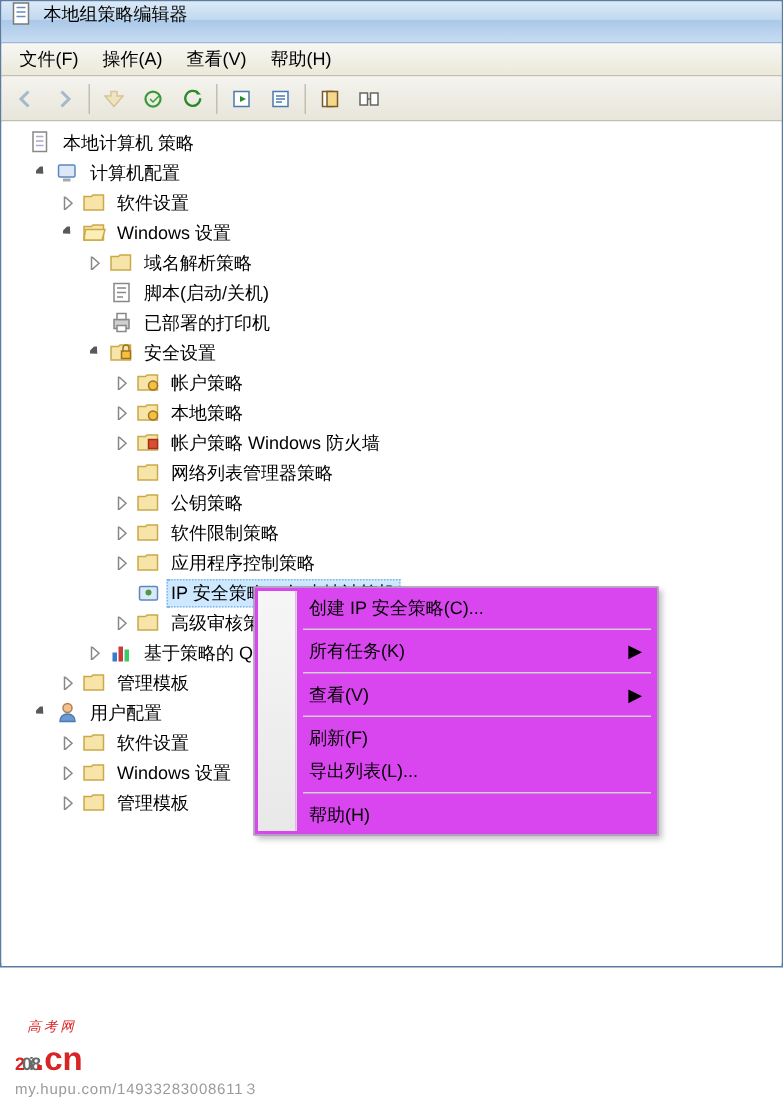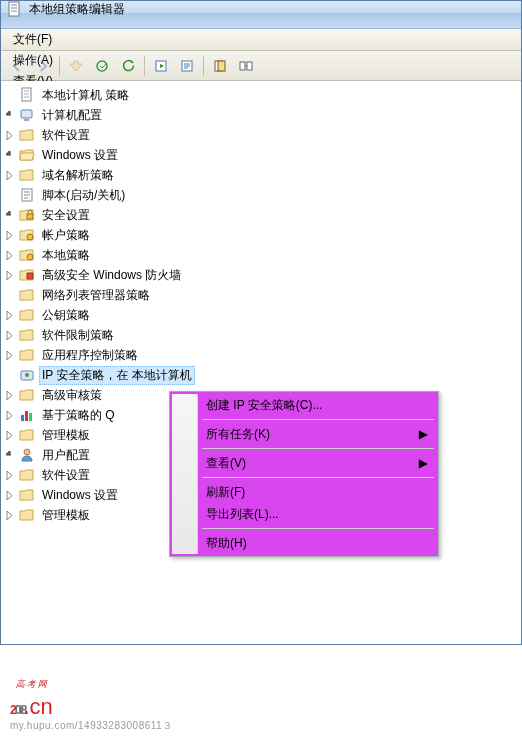--- a/index.html
+++ b/index.html
@@ -2,46 +2,46 @@
 <html><head>
 <meta charset="utf-8">
 <style>
 * { box-sizing: border-box; margin: 0; padding: 0; font-family: "Microsoft YaHei", "SimSun", Tahoma, sans-serif; font-size: 12px; }
 body { width: 522px; height: 741px; background: #fff; overflow: hidden; position: relative; }
 .window { width: 100%; height: 645px; border: 1px solid #5a7ca0; background: #fff; }
 .titlebar { height: 28px; background: linear-gradient(#dbe9f7,#c1d9f0 45%,#aac8e8 46%,#c8dcf2); display: flex; align-items: flex-start; padding: 0 6px; border-bottom: 1px solid #9cb8d6; }
 .titlebar .ticon { width: 16px; height: 16px; margin-right: 6px; display: inline-block; }
 .ticon svg { width: 100%; height: 100%; }
 .titlebar .title { color: #000; }
-.menubar { height: 22px; background: linear-gradient(#f7f7f3,#ece9da); display: flex; align-items: flex-start; padding: 0 4px; border-bottom: 1px solid #c0c0b0; flex-direction: column; }
+.menubar { height: 22px; background: linear-gradient(#f7f7f3,#ece9da); display: flex; align-items: flex-end; padding: 0 4px; border-bottom: 1px solid #c0c0b0; }
 .menubar span { padding: 2px 8px; cursor: default; }
 .toolbar { height: 30px; background: linear-gradient(#f4f3ee,#e8e6da); display: flex; align-items: center; padding: 0 4px; gap: 2px; border-bottom: 1px solid #c0c0b0; }
 .toolbar .sep { width: 1px; height: 20px; background: #c0c0b0; margin: 0 2px; }
 .toolbar .tbtn { width: 24px; height: 24px; display: flex; align-items: center; justify-content: center; border: 1px solid transparent; border-radius: 2px; }
 .toolbar .tbtn.disabled { opacity: .4; }
 .content { position: relative; height: calc(100% - 82px); overflow: auto; padding: 4px 0; background: #fff; }
 .tree { list-style: none; user-select: none; }
-.tree ul { list-style: none; }
+.tree ul { list-style: none; padding-left: 18px; }
 .node { display: flex; align-items: center; height: 20px; padding-left: 4px; white-space: nowrap; }
 .node .twist { width: 11px; height: 11px; margin-right: 3px; display: inline-flex; align-items: center; justify-content: center; flex-shrink: 0; }
 .node .twist svg { width: 9px; height: 9px; }
 .node .icon { width: 16px; height: 16px; margin-right: 4px; flex-shrink: 0; }
 .node .icon svg { width: 100%; height: 100%; }
 .node .label { padding: 1px 3px; }
 .node.selected .label { background: #cde8ff; border: 1px dotted #7eb6e8; padding: 0 2px; }
 .ctxmenu { position: absolute; z-index: 100; background: #d946ef; border: 1px solid #a7abb0; box-shadow: 2px 2px 4px rgba(0,0,0,.25); padding: 2px; min-width: 270px; }
 .ctxmenu .strip { position: absolute; left: 2px; top: 2px; bottom: 2px; width: 26px; background: linear-gradient(#f6f6f6,#e8e8e8); border-right: 1px solid #d8d8d8; }
 .ctxmenu .mi { position: relative; display: flex; align-items: center; height: 22px; padding: 0 24px 0 34px; cursor: default; }
 .ctxmenu .mi .arrow { position: absolute; right: 8px; }
 .ctxmenu .msep { height: 1px; background: #d0d0d0; margin: 3px 2px 3px 30px; }
 .watermark { position: absolute; left: 10px; bottom: 8px; }
 .watermark .yr { font-size: 48px; font-weight: 900; font-family: Arial; letter-spacing: -2px; }
 .watermark .y1 { color: #d82424; }
 .watermark .y2 { color: #6a6a6a; }
-.watermark .cn { font-size: 22px; font-weight: 400; color: #d82424; margin-left: -2px; }
+.watermark .cn { font-size: 22px; font-weight: 700; color: #d82424; margin-left: -2px; }
 .watermark .gk { font-size: 9px; color: #d82424; position: absolute; top: 8px; right: 4px; letter-spacing: 2px; font-style: italic; }
 .watermark .url { font-size: 10px; color: #9a9a9a; margin-top: -6px; letter-spacing: .5px; }
 </style>
 </head>
 <body>
 
 <div class="window">
   <div class="titlebar">
     <span class="ticon">
       <svg viewBox="0 0 16 16">
@@ -187,20 +187,31 @@
                       <div class="node">
                         <span class="twist"></span>
                         <span class="icon"><svg viewBox="0 0 16 16">
                             <rect x="3" y="2" width="10" height="12" fill="#fff" stroke="#888"></rect>
                             <path d="M5 5h6M5 8h6M5 11h4" stroke="#888"></path>
                           </svg></span>
                         <span class="label">脚本(启动/关机)</span>
                       </div>
                     </li>
                   <li>
+                      <div class="node">
+                        <span class="twist"></span>
+                        <span class="icon"><svg viewBox="0 0 16 16">
+                            <rect x="3" y="6" width="10" height="6" fill="#d0d0d0" stroke="#888"></rect>
+                            <rect x="5" y="2" width="6" height="4" fill="#fff" stroke="#888"></rect>
+                            <rect x="5" y="10" width="6" height="4" fill="#fff" stroke="#888"></rect>
+                          </svg></span>
+                        <span class="label">已部署的打印机</span>
+                      </div>
+                    </li>
+                  <li>
                     <div class="node">
                         <span class="twist">
                           <svg viewBox="0 0 9 9">
                             <path d="M0 0 L5 4.5 L0 9 Z" fill="#595959" transform="rotate(45 4.5 4.5)"></path>
                           </svg>
                         </span>
                         <span class="icon"><svg viewBox="0 0 16 16">
                             <path d="M1 4h5l1-1h7v10H1z" fill="#f7e4a8" stroke="#caa948"></path>
                             <rect x="8" y="7" width="6" height="5" fill="#f5c040" stroke="#a07020"></rect>
                             <path d="M9 7V5a2 2 0 0 1 4 0v2" fill="none" stroke="#a07020"></path>
@@ -240,21 +251,21 @@
                           <div class="node">
                             <span class="twist">
                               <svg viewBox="0 0 9 9">
                                 <path d="M1 0 L6 4.5 L1 9 Z" fill="none" stroke="#888"></path>
                               </svg>
                             </span>
                             <span class="icon"><svg viewBox="0 0 16 16">
                                 <path d="M1 4h5l1-1h7v10H1z" fill="#f7e4a8" stroke="#caa948"></path>
                                 <path d="M8 6h6v6H8z" fill="#d85030" stroke="#a03020"></path>
                               </svg></span>
-                            <span class="label">高级安全 Windows 防火墙</span>
+                            <span class="label">帐户策略 Windows 防火墙</span>
                           </div>
                         </li>
                       <li>
                           <div class="node">
                             <span class="twist"></span>
                             <span class="icon"><svg viewBox="0 0 16 16">
                                 <path d="M1 4h5l1-1h7v10H1z" fill="#f7e4a8" stroke="#caa948"></path>
                               </svg></span>
                             <span class="label">网络列表管理器策略</span>
                           </div>

